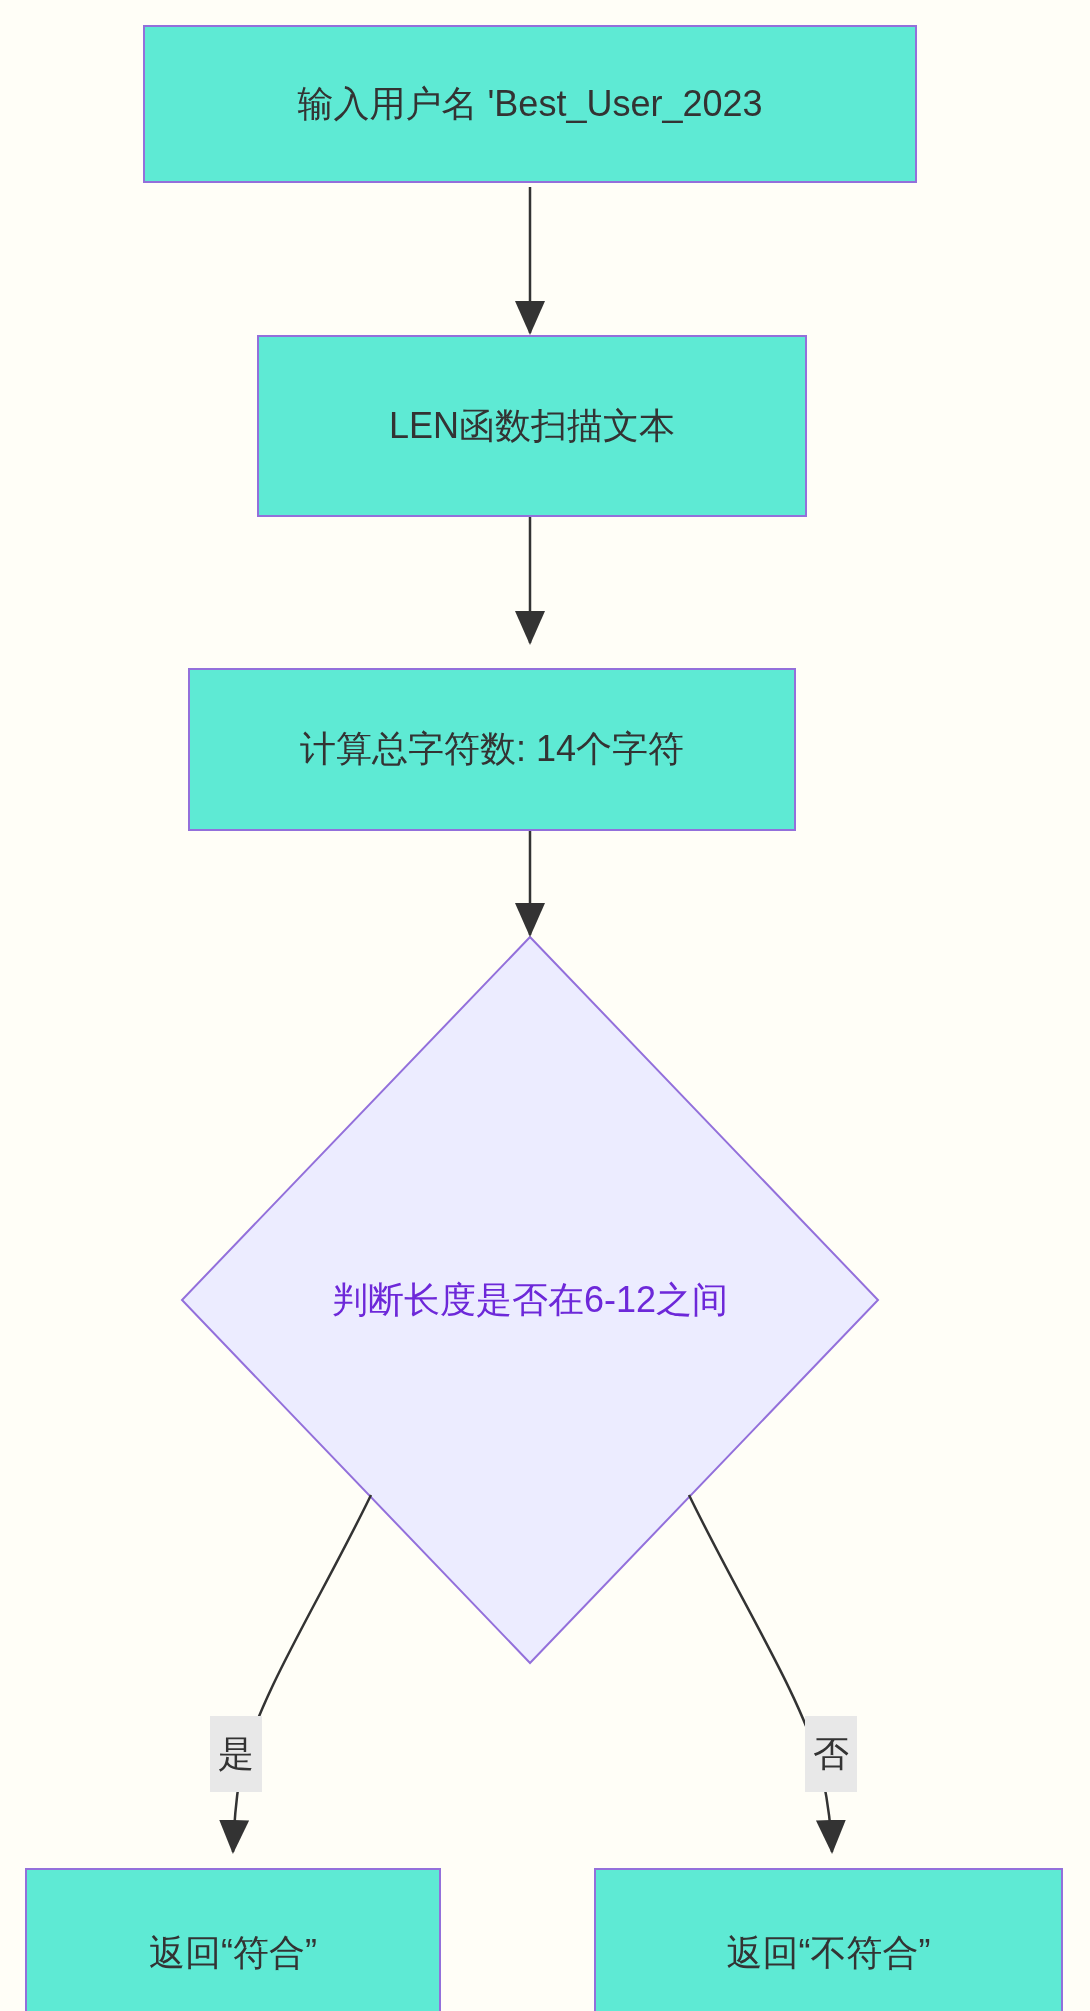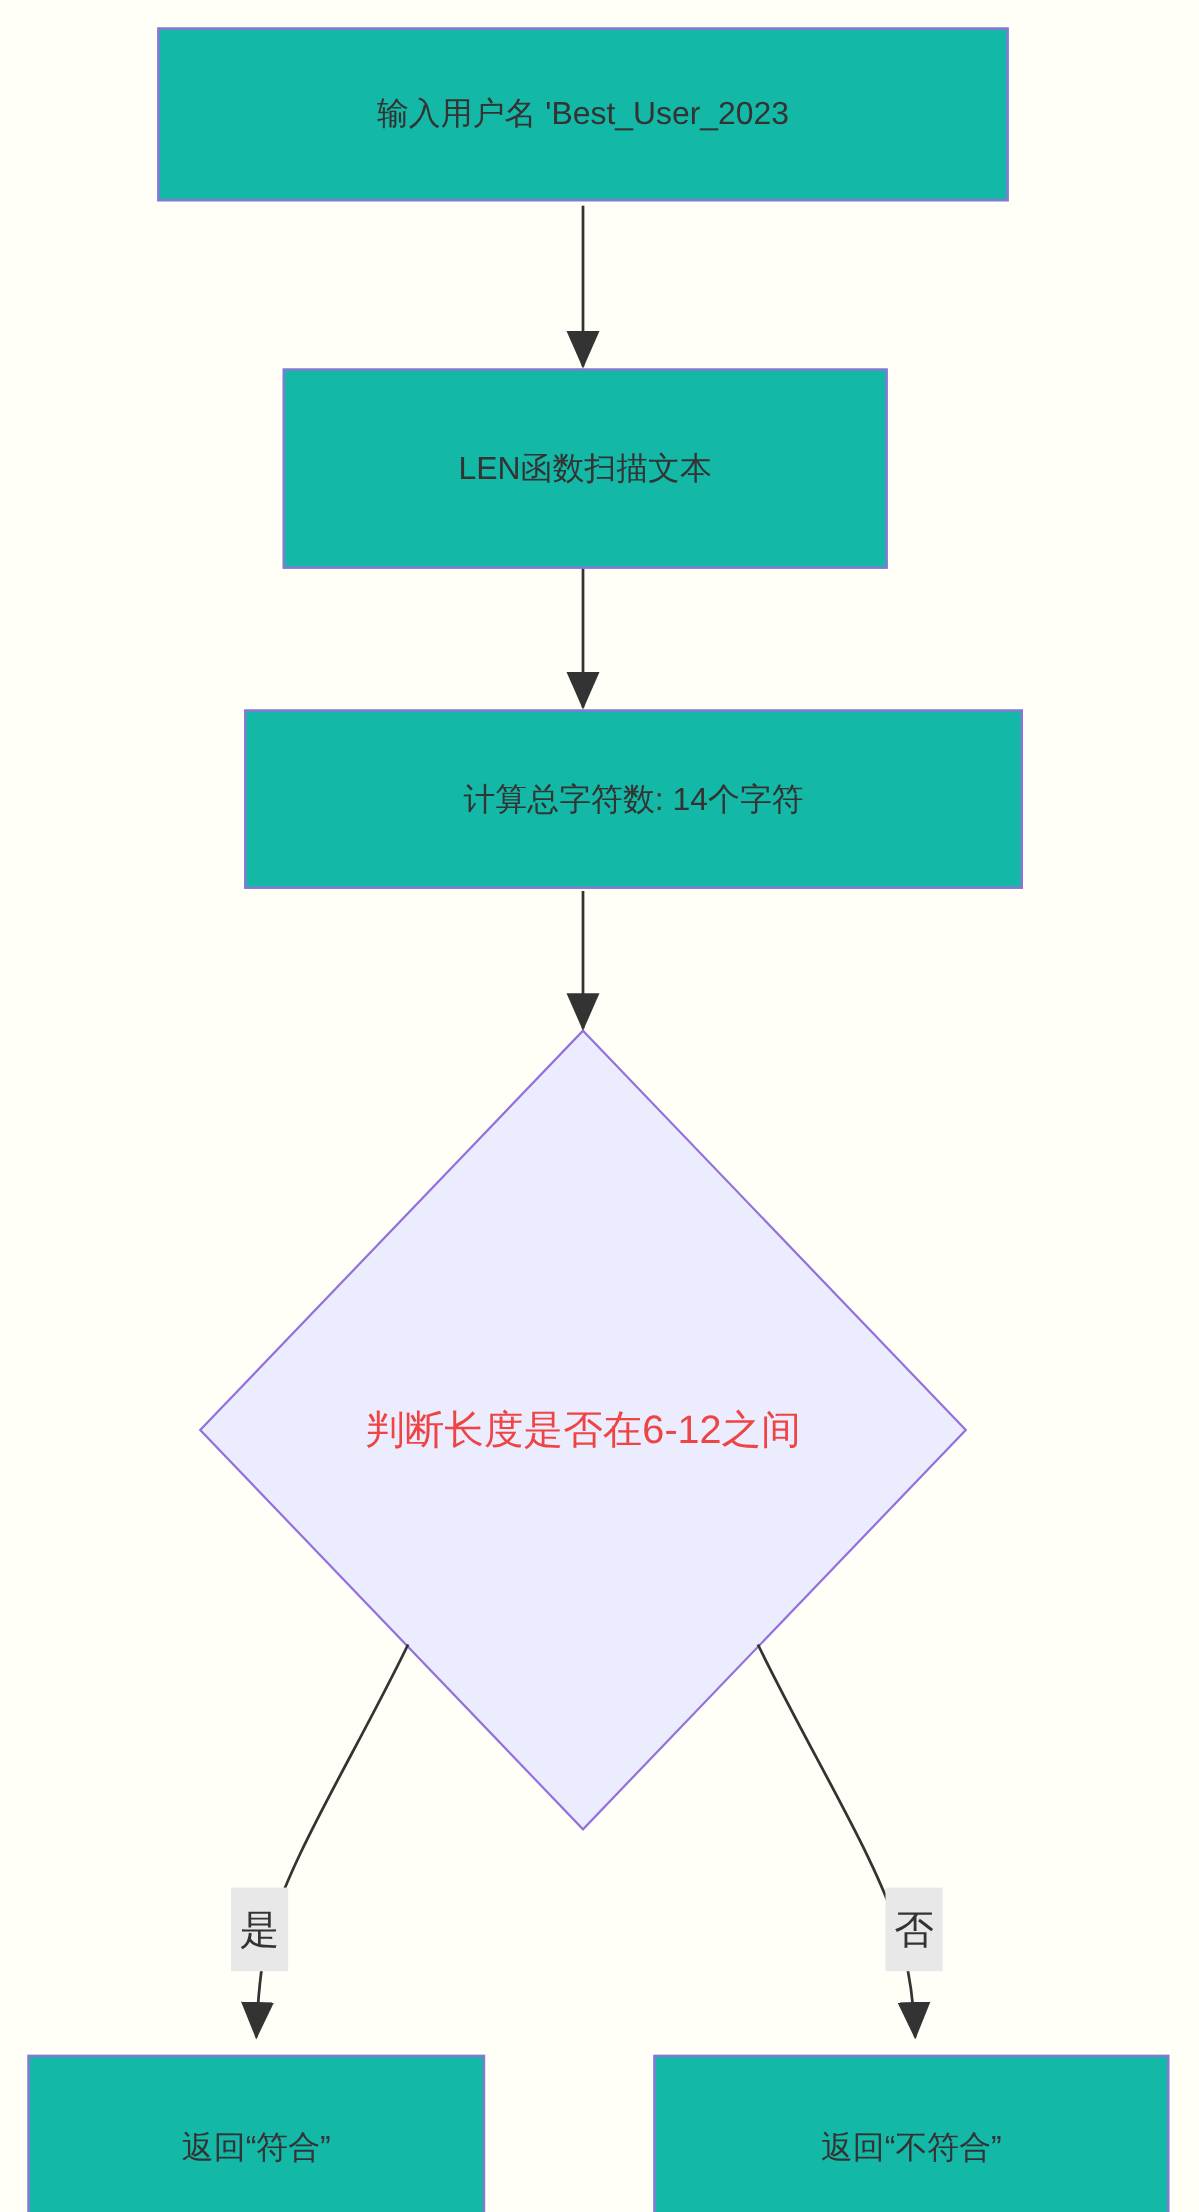--- a/index.html
+++ b/index.html
@@ -7,56 +7,56 @@
   #canvas{
     position:relative;
     width:1090px;
     height:2011px;
     background:#FFFEF7;
     overflow:hidden;
   }
   #edge-layer{position:absolute;left:0;top:0;width:1090px;height:2011px;}
   .node{
     position:absolute;
-    background:#14b8a6;
+    background:#5eead4;
     border:2px solid #9370DB;
     box-sizing:border-box;
     display:flex;
     align-items:center;
     justify-content:center;
     color:#333333;
-    font-size:29px;
+    font-size:36px;
     text-align:right;
     white-space:nowrap;
   }
   .diamond-label{
     position:absolute;
     display:flex;
     align-items:center;
     justify-content:center;
-    color:#ef4444;
+    color:#6d28d9;
     font-size:36px;
     text-align:center;
     white-space:nowrap;
   }
   .edge-label{
     position:absolute;
     background:#E8E8E8;
     color:#333333;
     font-size:36px;
     line-height:1.1;
     padding:18px 8px;
     display:flex;
     align-items:center;
     justify-content:center;
   }
   
   #node-input   {left:143px; top:25px;   width:774px; height:158px;}
   #node-scan    {left:257px; top:335px;  width:550px; height:182px;}
-  #node-count   {left:188px; top:645px;  width:708px; height:163px;margin-left:34px;}
+  #node-count   {left:188px; top:668px;  width:608px; height:163px;}
   #node-yes     {left:25px;  top:1868px; width:416px; height:170px;}
   #node-no      {left:594px; top:1868px; width:469px; height:170px;}
   #decision-text{left:230px; top:1268px; width:600px; height:64px;}
   #label-yes    {left:210px; top:1716px;}
   #label-no     {left:805px; top:1716px;}
 </style>
 </head>
 <body>
 
 <div id="canvas">

